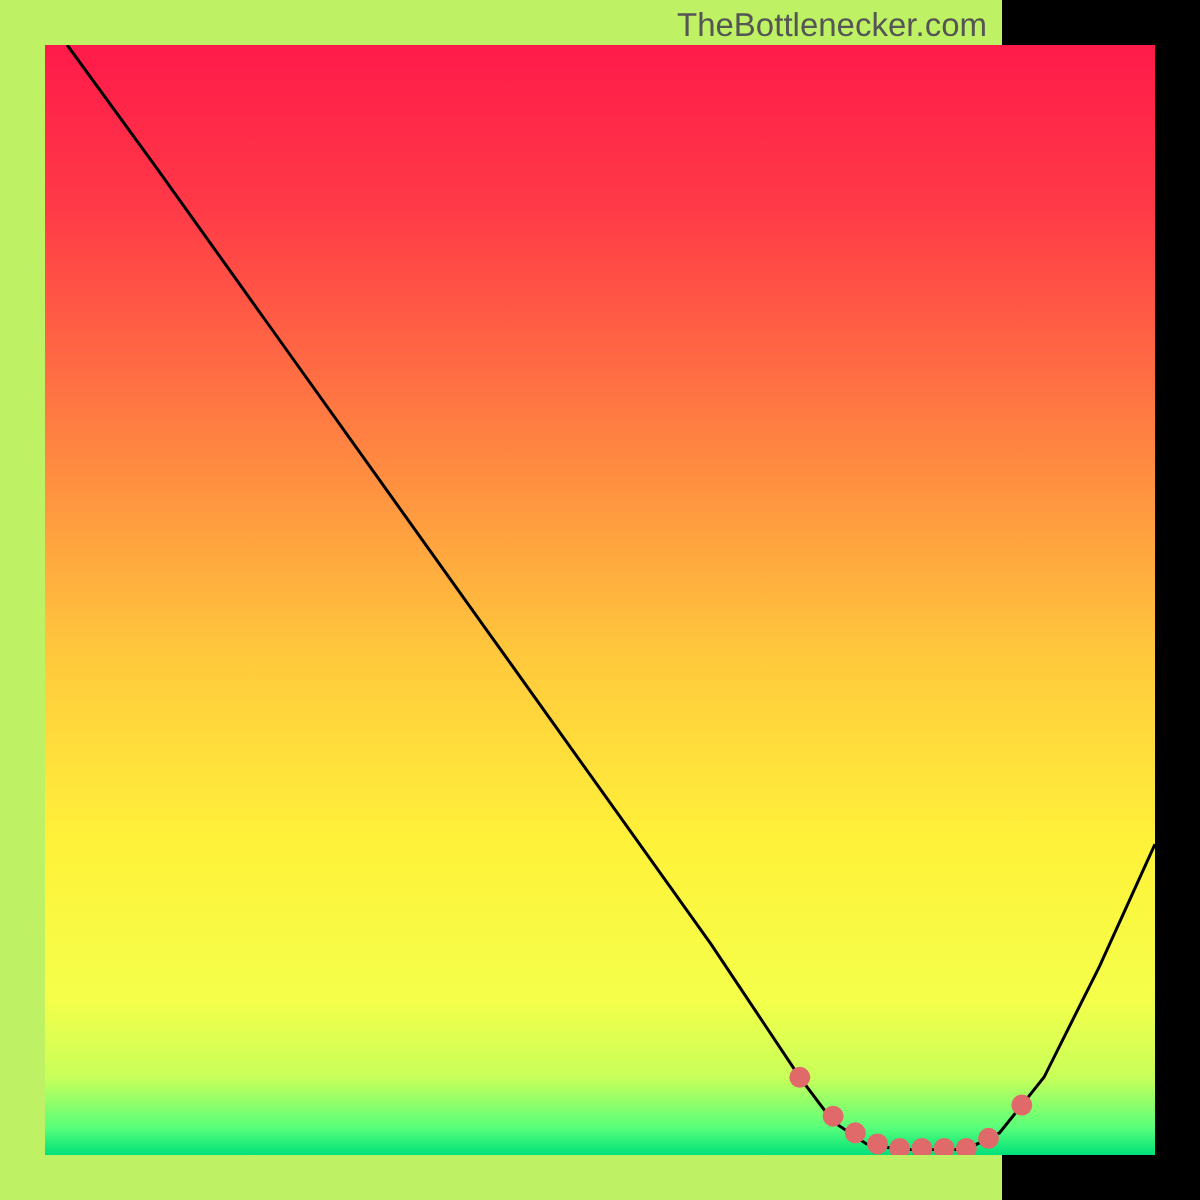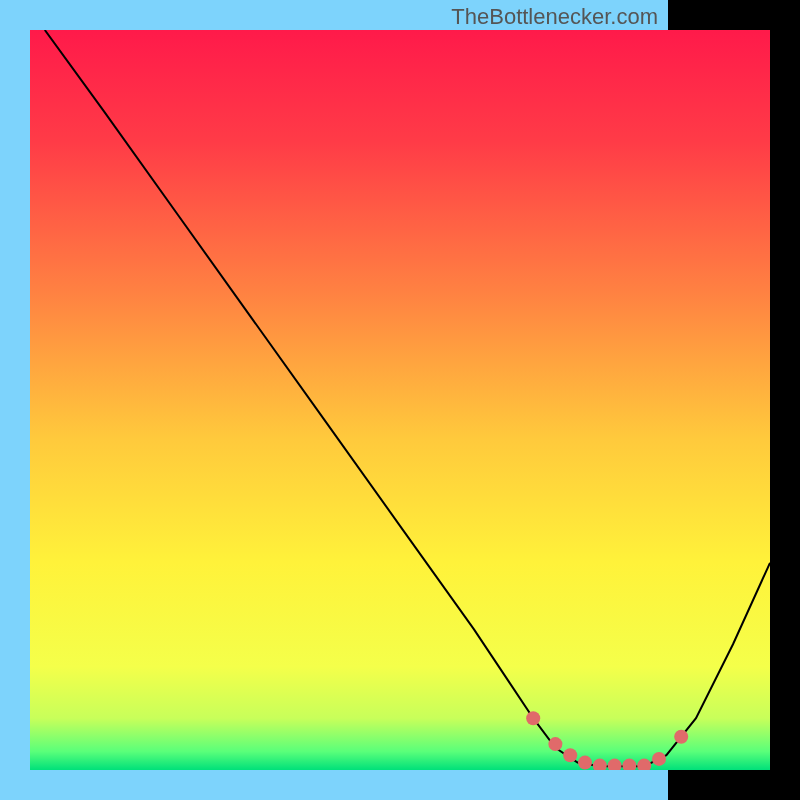--- a/index.html
+++ b/index.html
@@ -8,21 +8,21 @@
     background: #000;
     width: 800px;
     height: 800px;
     overflow: hidden;
     font-family: Arial, sans-serif;
   }
   .container {
     position: relative;
     width: 668px;
     height: 800px;
-    background: #7dd3fc;
+    background: #bef264;
   }
   .watermark {
     position: absolute;
     top: 4px;
     right: 10px;
     color: #555;
     font-size: 22px;
     font-weight: 500;
     z-index: 10;
   }

